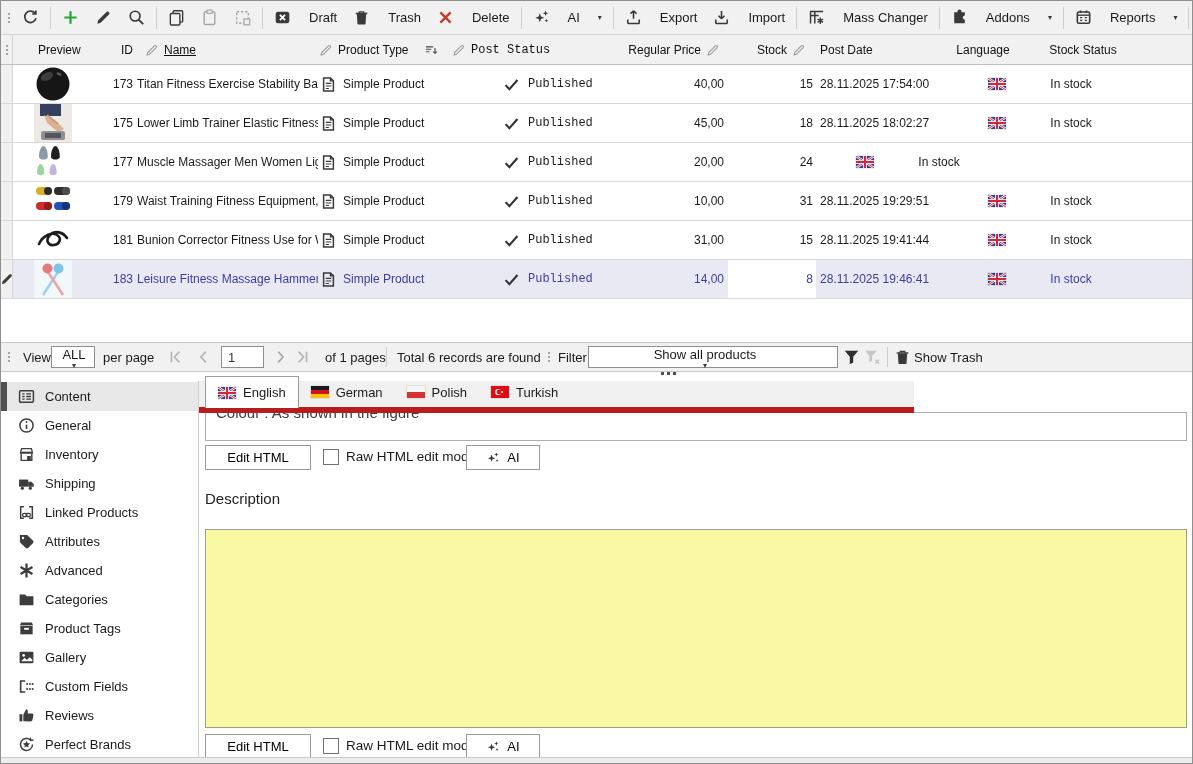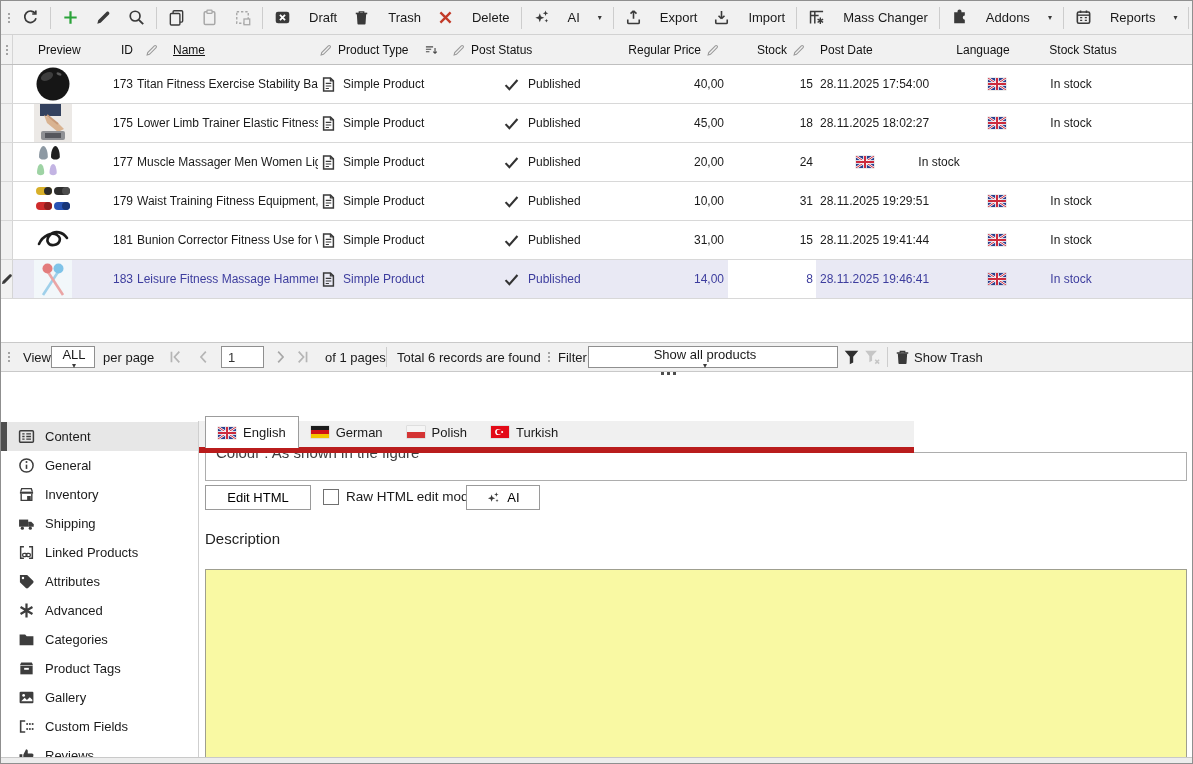--- a/index.html
+++ b/index.html
@@ -27,30 +27,30 @@
   .grow{display:flex;height:39px;border-bottom:1px solid #d8d8d8;background:#fff;}
   .grow.sel{background:#e9e9f4;color:#3d3d9e;}
   .grow.sel .c-stock{background:#fff;}
   .cell{display:flex;align-items:center;overflow:hidden;white-space:nowrap;height:100%;flex:none;}
   .c-gutter{width:12px;background:#f1f1f1;border-right:1px solid #d5d5d5;justify-content:center;}
   .c-preview{width:98px;}
   .c-preview .pimg{margin-left:21px;width:38px;height:38px;}
   .c-id{width:24px;justify-content:flex-end;padding-right:2px;}
   .c-name{width:183px;padding-left:2px;}
   .c-type{width:130px;padding-left:2px;gap:6px;}
-  .c-status{width:153px;padding-left:55px;gap:8px;}
+  .c-status{width:153px;padding-left:55px;gap:8px;font-family:Liberation Mono, monospace;}
   .c-price{width:127px;justify-content:flex-end;padding-right:4px;}
   .c-stock{width:88px;justify-content:flex-end;padding-right:3px;}
   .c-date{width:132px;padding-left:4px;}
   .c-lang{width:70px;justify-content:center;}
   .c-lang .flag{margin-left:28px;}
   .c-sstatus{width:176px;justify-content:center;padding-right:70px;}
   .ghead .cell{font-size:12px;color:#111;}
   .ghead .c-preview{padding-left:25px;}
-  .ghead .c-name{padding-left:10px;gap:14px;text-decoration:underline;}
+  .ghead .c-name{padding-left:10px;gap:5px;text-decoration:underline;}
   .ghead .c-type{gap:5px;padding-left:1px;}
   .ghead .c-type .sort{margin-left:auto;margin-right:10px;}
   .ghead .c-status{padding-left:4px;gap:5px;}
   .ghead .c-price{padding-right:8px;gap:5px;}
   .ghead .c-stock{padding-right:10px;gap:5px;}
   .ghead .c-lang .hlabel{margin-left:0;}
   .ghead .c-sstatus{padding-right:46px;}
   .flag{width:18px;height:12px;display:inline-flex;flex:none;box-shadow:0 0 0 .5px rgba(0,0,0,.15);}
   .flag svg{width:100%;height:100%;}
   .pimg svg{width:100%;height:100%;}
@@ -63,21 +63,21 @@
   .psep{width:1px;height:20px;background:#cdcdcd;}
   .pageinput{border:1px solid #8f8f8f;background:#fff;height:22px;width:43px;padding:0 0 0 6px;font-size:13px;
              font-family:inherit;color:#333;outline:none;}
 
   
   .split-dots{position:absolute;left:652px;top:366px;width:30px;height:12px;display:flex;gap:3px;
               align-items:center;justify-content:center;cursor:row-resize;}
   .split-dots i{width:3px;height:3px;background:#4d4d4d;}
 
   
-  .bottom{position:absolute;top:380px;left:0;right:0;bottom:6px;display:flex;background:#fff;margin-top:40px;}
+  .bottom{position:absolute;top:380px;left:0;right:0;bottom:6px;display:flex;background:#fff;}
   .sidebar{width:198px;flex:none;border-right:1px solid #cfcfcf;padding-top:1px;background:#fff;}
   .sideitem{height:29px;display:flex;align-items:center;gap:10px;padding-left:17px;font-size:13px;position:relative;cursor:default;}
   .sideitem.active{background:#e7e7e7;}
   .sideitem.active::before{content:"";position:absolute;left:0;top:0;bottom:0;width:6px;background:#4f4f4f;}
   .side-ic{width:17px;height:17px;color:#3d3d3d;display:inline-flex;flex:none;}
   .side-ic svg{width:100%;height:100%;}
 
   .main{position:relative;flex:1;background:#fff;}
   .tabstrip{position:absolute;left:0;top:0;width:715px;height:32px;background:#f0f0f0;
             border-bottom:6px solid #b91c1c;display:flex;align-items:flex-end;padding-left:6px;z-index:3;}

